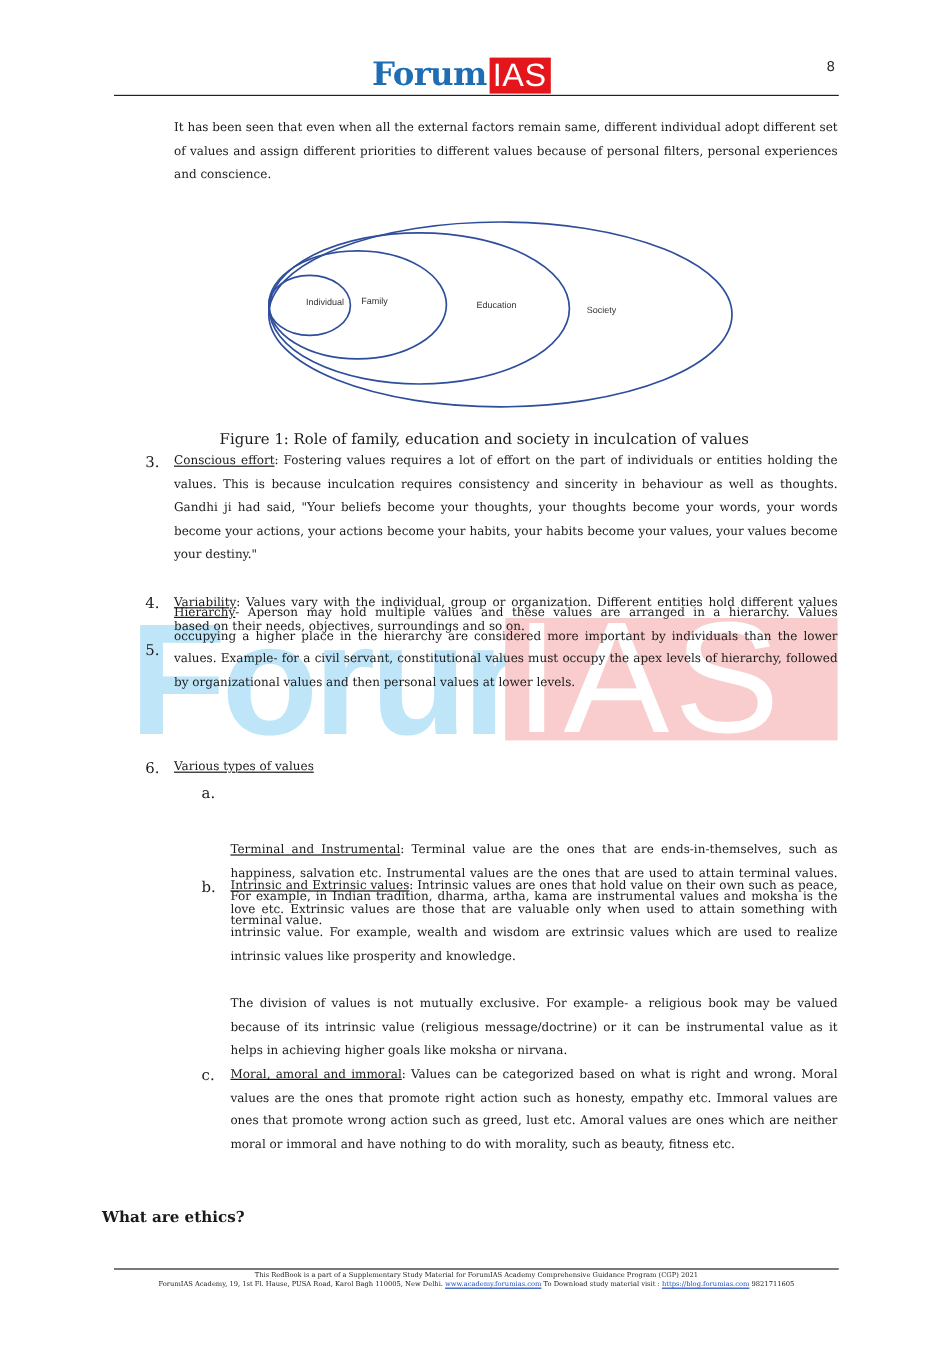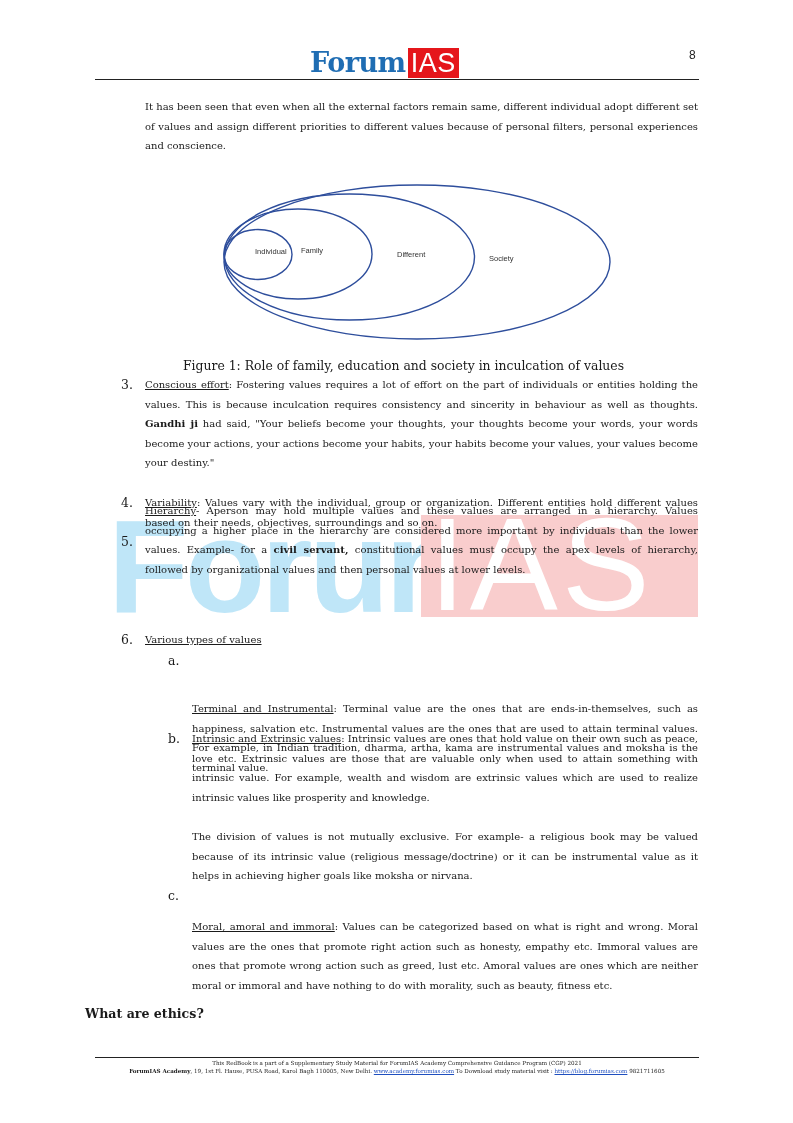--- a/index.html
+++ b/index.html
@@ -18,21 +18,21 @@
   
   .wm-forum { position: absolute; left: 108px; top: 512px; font-family: "Liberation Sans", sans-serif;
               font-weight: bold; font-size: 132px; line-height: 110px; color: #bfe6f8; letter-spacing: -4px; height: 106px; overflow: hidden; }
   .wm-ias-box { position: absolute; left: 421px; top: 515px; width: 277px; height: 102px; background: #f9cdcd; overflow: hidden; }
   .wm-ias { position: absolute; left: 8px; top: -10px; font-family: "Liberation Sans", sans-serif; font-size: 132px;
             line-height: 120px; color: #ffffff; letter-spacing: 4px; }
 
   
   .para { position: absolute; font-size: 10px; line-height: 19.6px; text-align: justify; text-align-last: left; }
   .u { text-decoration: underline; }
-  .b { font-weight: bold; }
+  .b { font-weight: normal; }
   .num { position: absolute; font-size: 12.4px; line-height: 19.6px; }
   .caption { position: absolute; left: 183px; top: 356px; font-size: 12.4px; line-height: 19.6px; }
   .heading { position: absolute; left: 85px; top: 1004px; font-weight: bold; font-size: 12.6px; line-height: 19.6px; }
 
   
   .diagram { position: absolute; left: 200px; top: 160px; width: 420px; height: 190px; }
   .diagram svg { display: block; }
   .dlabel { position: absolute; font-family: "Liberation Sans", sans-serif; font-size: 7.5px; color: #333; }
 
   
@@ -61,21 +61,21 @@
   <svg width="420" height="190" viewBox="200 160 420 190">
     <g fill="none" stroke="#2e4e9c" stroke-width="1.4">
       <ellipse cx="258" cy="254.5" rx="34" ry="25"></ellipse>
       <ellipse cx="298" cy="254" rx="74" ry="45"></ellipse>
       <ellipse cx="349.5" cy="257" rx="125" ry="63"></ellipse>
       <ellipse cx="417" cy="262" rx="193" ry="77"></ellipse>
     </g>
   </svg>
   <span class="dlabel" style="left:43px; top:87px;margin-left:12px;">Individual</span>
   <span class="dlabel" style="left:101px; top:86px;">Family</span>
-  <span class="dlabel" style="left:197px; top:90px;">Different</span>
+  <span class="dlabel" style="left:197px; top:90px;">Education</span>
   <span class="dlabel" style="left:289px; top:94px;">Society</span>
 </div>
 
 <div class="caption">Figure 1: Role of family, education and society in inculcation of values</div>
 
 <div class="num" style="left:121px; top:375px;">3.</div>
 <div class="para" style="left:145px; top:375px; width:553px;">
   <span class="u">Conscious effort</span><span>: Fostering values requires a lot of effort on the part of individuals or entities holding the values. This is because inculcation requires consistency and sincerity in behaviour as well as thoughts. </span><span class="b">Gandhi ji</span><span> had said, "Your beliefs become your thoughts, your thoughts become your words, your words become your actions, your actions become your habits, your habits become your values, your values become your destiny."</span>
 </div>
 
@@ -99,21 +99,21 @@
   <span class="u">Terminal and Instrumental</span><span>: Terminal value are the ones that are ends-in-themselves, such as happiness, salvation etc. Instrumental values are the ones that are used to attain terminal values. For example, in Indian tradition, dharma, artha, kama are instrumental values and moksha is the terminal value.</span>
 </div>
 
 <div class="num" style="left:168px; top:729px;">b.</div>
 <div class="para" style="left:192px; top:729px; width:506px;">
   <span class="u">Intrinsic and Extrinsic values</span><span>: Intrinsic values are ones that hold value on their own such as peace, love etc. Extrinsic values are those that are valuable only when used to attain something with intrinsic value. For example, wealth and wisdom are extrinsic values which are used to realize intrinsic values like prosperity and knowledge.</span>
 </div>
 <div class="para" style="left:192px; top:827px; width:506px;">The division of values is not mutually exclusive. For example- a religious book may be valued because of its intrinsic value (religious message/doctrine) or it can be instrumental value as it helps in achieving higher goals like moksha or nirvana.</div>
 
 <div class="num" style="left:168px; top:886px;">c.</div>
-<div class="para" style="left:192px; top:886px; width:506px;margin-top:31px;">
+<div class="para" style="left:192px; top:886px; width:506px;">
   <span class="u">Moral, amoral and immoral</span><span>: Values can be categorized based on what is right and wrong. Moral values are the ones that promote right action such as honesty, empathy etc. Immoral values are ones that promote wrong action such as greed, lust etc. Amoral values are ones which are neither moral or immoral and have nothing to do with morality, such as beauty, fitness etc.</span>
 </div>
 
 <div class="heading">What are ethics?</div>
 
 <div class="hr" style="top:1057px;"></div>
 <div class="footer1">This RedBook is a part of a Supplementary Study Material for ForumIAS Academy Comprehensive Guidance Program (CGP) 2021</div>
 <div class="footer2">
   <span class="b">ForumIAS Academy</span><span>, 19, 1st Fl. Hause, PUSA Road, Karol Bagh 110005, New Delhi. </span><span class="flink">www.academy.forumias.com</span><span> To Download study material visit : </span><span class="flink">https://blog.forumias.com</span><span> 9821711605</span>
 </div>

